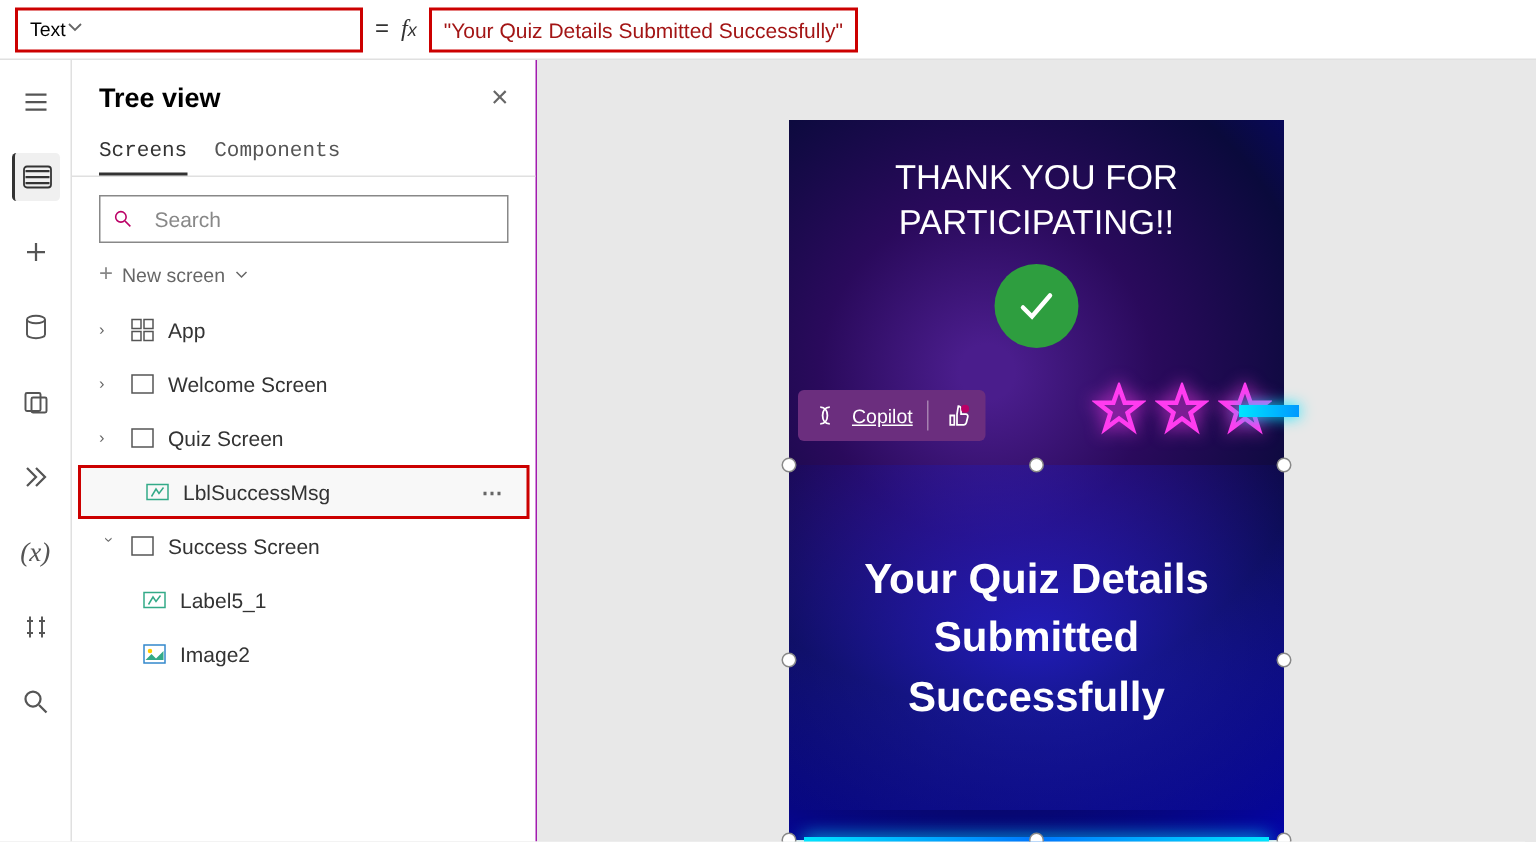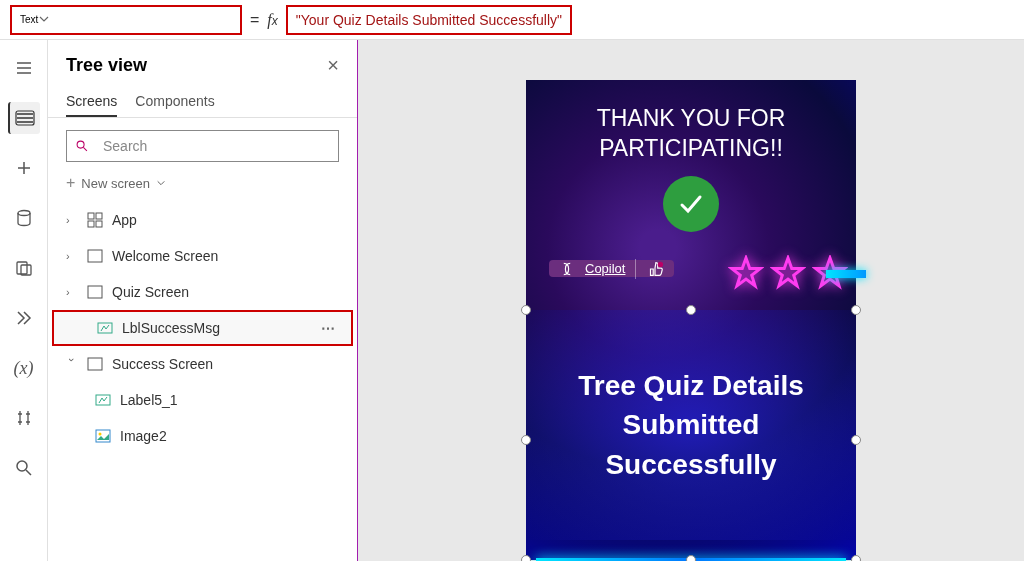--- a/index.html
+++ b/index.html
@@ -1,57 +1,57 @@
 <!DOCTYPE html>
 <html><head>
 <meta charset="utf-8">
 <style>
 * { margin: 0; padding: 0; box-sizing: border-box; font-family: "Segoe UI", sans-serif; }
 body { width: 1024px; height: 561px; background: #f5f5f5; overflow: hidden; position: relative; }
 
 
 .formula-bar { display: flex; align-items: center; height: 40px; background: #fff; border-bottom: 1px solid #e0e0e0; padding: 4px 10px; gap: 8px; }
-.property-selector { width: 232px; height: 30px; border: 2px solid #c00; display: flex; align-items: center; justify-content: flex-start; padding: 0 8px; font-size: 10px; background: #fff; }
+.property-selector { width: 232px; height: 30px; border: 2px solid #c00; display: flex; align-items: center; justify-content: flex-start; padding: 0 8px; font-size: 13px; background: #fff; }
 .equals { font-size: 16px; color: #333; }
 .fx { font-style: italic; font-size: 16px; font-family: serif; color: #333; }
 .formula-input { flex: 0 0 auto; height: 30px; border: 2px solid #c00; padding: 0 8px; display: flex; align-items: center; font-family: "Consolas", monospace; font-size: 14px; color: #a31515; background: #fff; }
 
 
 .main { display: flex; height: calc(100% - 40px); }
 
 
 .rail { width: 48px; background: #fff; border-right: 1px solid #e0e0e0; display: flex; flex-direction: column; align-items: center; padding-top: 12px; gap: 18px; }
 .rail-item { width: 32px; height: 32px; display: flex; align-items: center; justify-content: center; font-size: 18px; color: #555; cursor: pointer; border-radius: 3px; }
 .rail-item.active { background: #f0f0f0; border-left: 2px solid #333; }
 .rail svg { width: 20px; height: 20px; }
 
 
 .tree-panel { width: 310px; background: #fff; border-right: 1px solid #a21caf; display: flex; flex-direction: column; }
 .tree-header { display: flex; justify-content: space-between; align-items: center; padding: 14px 18px 6px; }
 .tree-title { font-size: 18px; font-weight: 600; }
 .tree-tabs { display: flex; gap: 18px; padding: 4px 18px 0; border-bottom: 1px solid #e0e0e0; font-size: 14px; }
-.tree-tab { padding: 6px 0; cursor: pointer; color: #555; }
+.tree-tab { padding: 6px 0; cursor: pointer; color: #555; font-family: Liberation Mono, monospace; }
 .tree-tab.active { border-bottom: 2px solid #333; color: #333; }
 .tree-search { margin: 12px 18px 8px; }
 .tree-search-box { height: 32px; border: 1px solid #888; display: flex; align-items: center; padding: 0 8px; gap: 14px; font-size: 14px; color: #888; }
 .new-screen { display: flex; align-items: center; gap: 6px; padding: 4px 18px 10px; font-size: 13px; color: #666; cursor: pointer; }
 .tree-list { flex: 1; overflow-y: auto; padding: 0 4px; }
 .tree-node { display: flex; align-items: center; height: 36px; padding: 0 14px; font-size: 14px; color: #333; gap: 8px; cursor: pointer; }
 .tree-node.child { padding-left: 42px; }
 .tree-node.selected { border: 2px solid #c00; background: #f8f8f8; }
 .tree-node .chevron { width: 12px; color: #666; font-size: 11px; }
 .tree-node .icon { width: 18px; height: 18px; display: flex; align-items: center; justify-content: center; }
 .tree-node .more { margin-left: auto; color: #666; letter-spacing: 2px; font-weight: bold; }
 
 
 .canvas { flex: 1; background: #e8e8e8; position: relative; display: flex; align-items: flex-start; justify-content: center; padding-top: 40px; }
 .phone-screen { width: 330px; height: 480px; background: radial-gradient(circle at 40% 35%, #4a1d8c 5%, #2a0a5c 30%, #0a0a3c 60%, #0404aa 100%); position: relative; overflow: visible; }
 .thank-you { color: #fff; font-family: Georgia, serif; font-size: 23px; font-weight: normal; text-align: center; padding-top: 24px; line-height: 1.3; }
 .check-circle { width: 56px; height: 56px; background: #2e9e3f; border-radius: 50%; margin: 12px auto 8px; display: flex; align-items: center; justify-content: center; }
-.copilot-bar { position: absolute; left: 23px; top: 180px; background: #6b2e7e; height: 17px; display: flex; align-items: center; gap: 10px; padding: 0 10px; color: #fff; font-size: 13px; border-radius: 4px; text-decoration: underline; }
+.copilot-bar { position: absolute; left: 6px; top: 180px; background: #6b2e7e; height: 34px; display: flex; align-items: center; gap: 10px; padding: 0 10px; color: #fff; font-size: 13px; border-radius: 4px; text-decoration: underline; }
 .copilot-bar .sep { width: 1px; height: 20px; background: rgba(255,255,255,0.4); }
 .stars { position: absolute; right: 8px; top: 175px; display: flex; gap: 6px; }
 .neon-star { width: 36px; height: 36px; filter: drop-shadow(0 0 6px #ff3cf0); }
 .neon-line-right { position: absolute; right: -10px; top: 190px; width: 40px; height: 8px; background: linear-gradient(90deg, #00e5ff, #0099ff); box-shadow: 0 0 10px #00e5ff; }
 .neon-line-bottom { position: absolute; bottom: -4px; left: 10px; right: 10px; height: 6px; background: linear-gradient(90deg, #00e5ff, #0077ff, #00e5ff); box-shadow: 0 0 12px #00e5ff; }
 .success-msg { position: absolute; top: 230px; left: 0; right: 0; bottom: 20px; color: #fff; font-family: "Comic Sans MS", cursive; font-size: 28px; font-weight: bold; text-align: center; display: flex; flex-direction: column; justify-content: center; line-height: 1.4; background: radial-gradient(ellipse at center, rgba(40,40,255,0.6), rgba(10,10,120,0.2)); }
 
 
 .selhandle { position: absolute; width: 10px; height: 10px; background: #fff; border: 1px solid #888; border-radius: 50%; }
 .h-tl { top: 225px; left: -5px; } .h-tm { top: 225px; left: 50%; margin-left: -5px; } .h-tr { top: 225px; right: -5px; }
@@ -254,21 +254,21 @@
           </svg>
         <svg class="neon-star" viewBox="0 0 24 24">
             <path d="M12 2l2.5 7h7l-5.7 4.5 2.2 7L12 16l-6 4.5 2.2-7L2.5 9h7z" fill="none" stroke="#ff3cf0" stroke-width="2"></path>
           </svg>
         <svg class="neon-star" viewBox="0 0 24 24">
             <path d="M12 2l2.5 7h7l-5.7 4.5 2.2 7L12 16l-6 4.5 2.2-7L2.5 9h7z" fill="none" stroke="#ff3cf0" stroke-width="2"></path>
           </svg>
       </div>
       <div class="neon-line-right"></div>
       <div class="success-msg">
-        <div>Tree Quiz Details</div>
+        <div>Your Quiz Details</div>
         <div>Submitted</div>
         <div>Successfully</div>
       </div>
       <div class="neon-line-bottom"></div>
 
       <div class="selhandle h-tl"></div>
       <div class="selhandle h-tm"></div>
       <div class="selhandle h-tr"></div>
       <div class="selhandle h-ml"></div>
       <div class="selhandle h-mr"></div>

